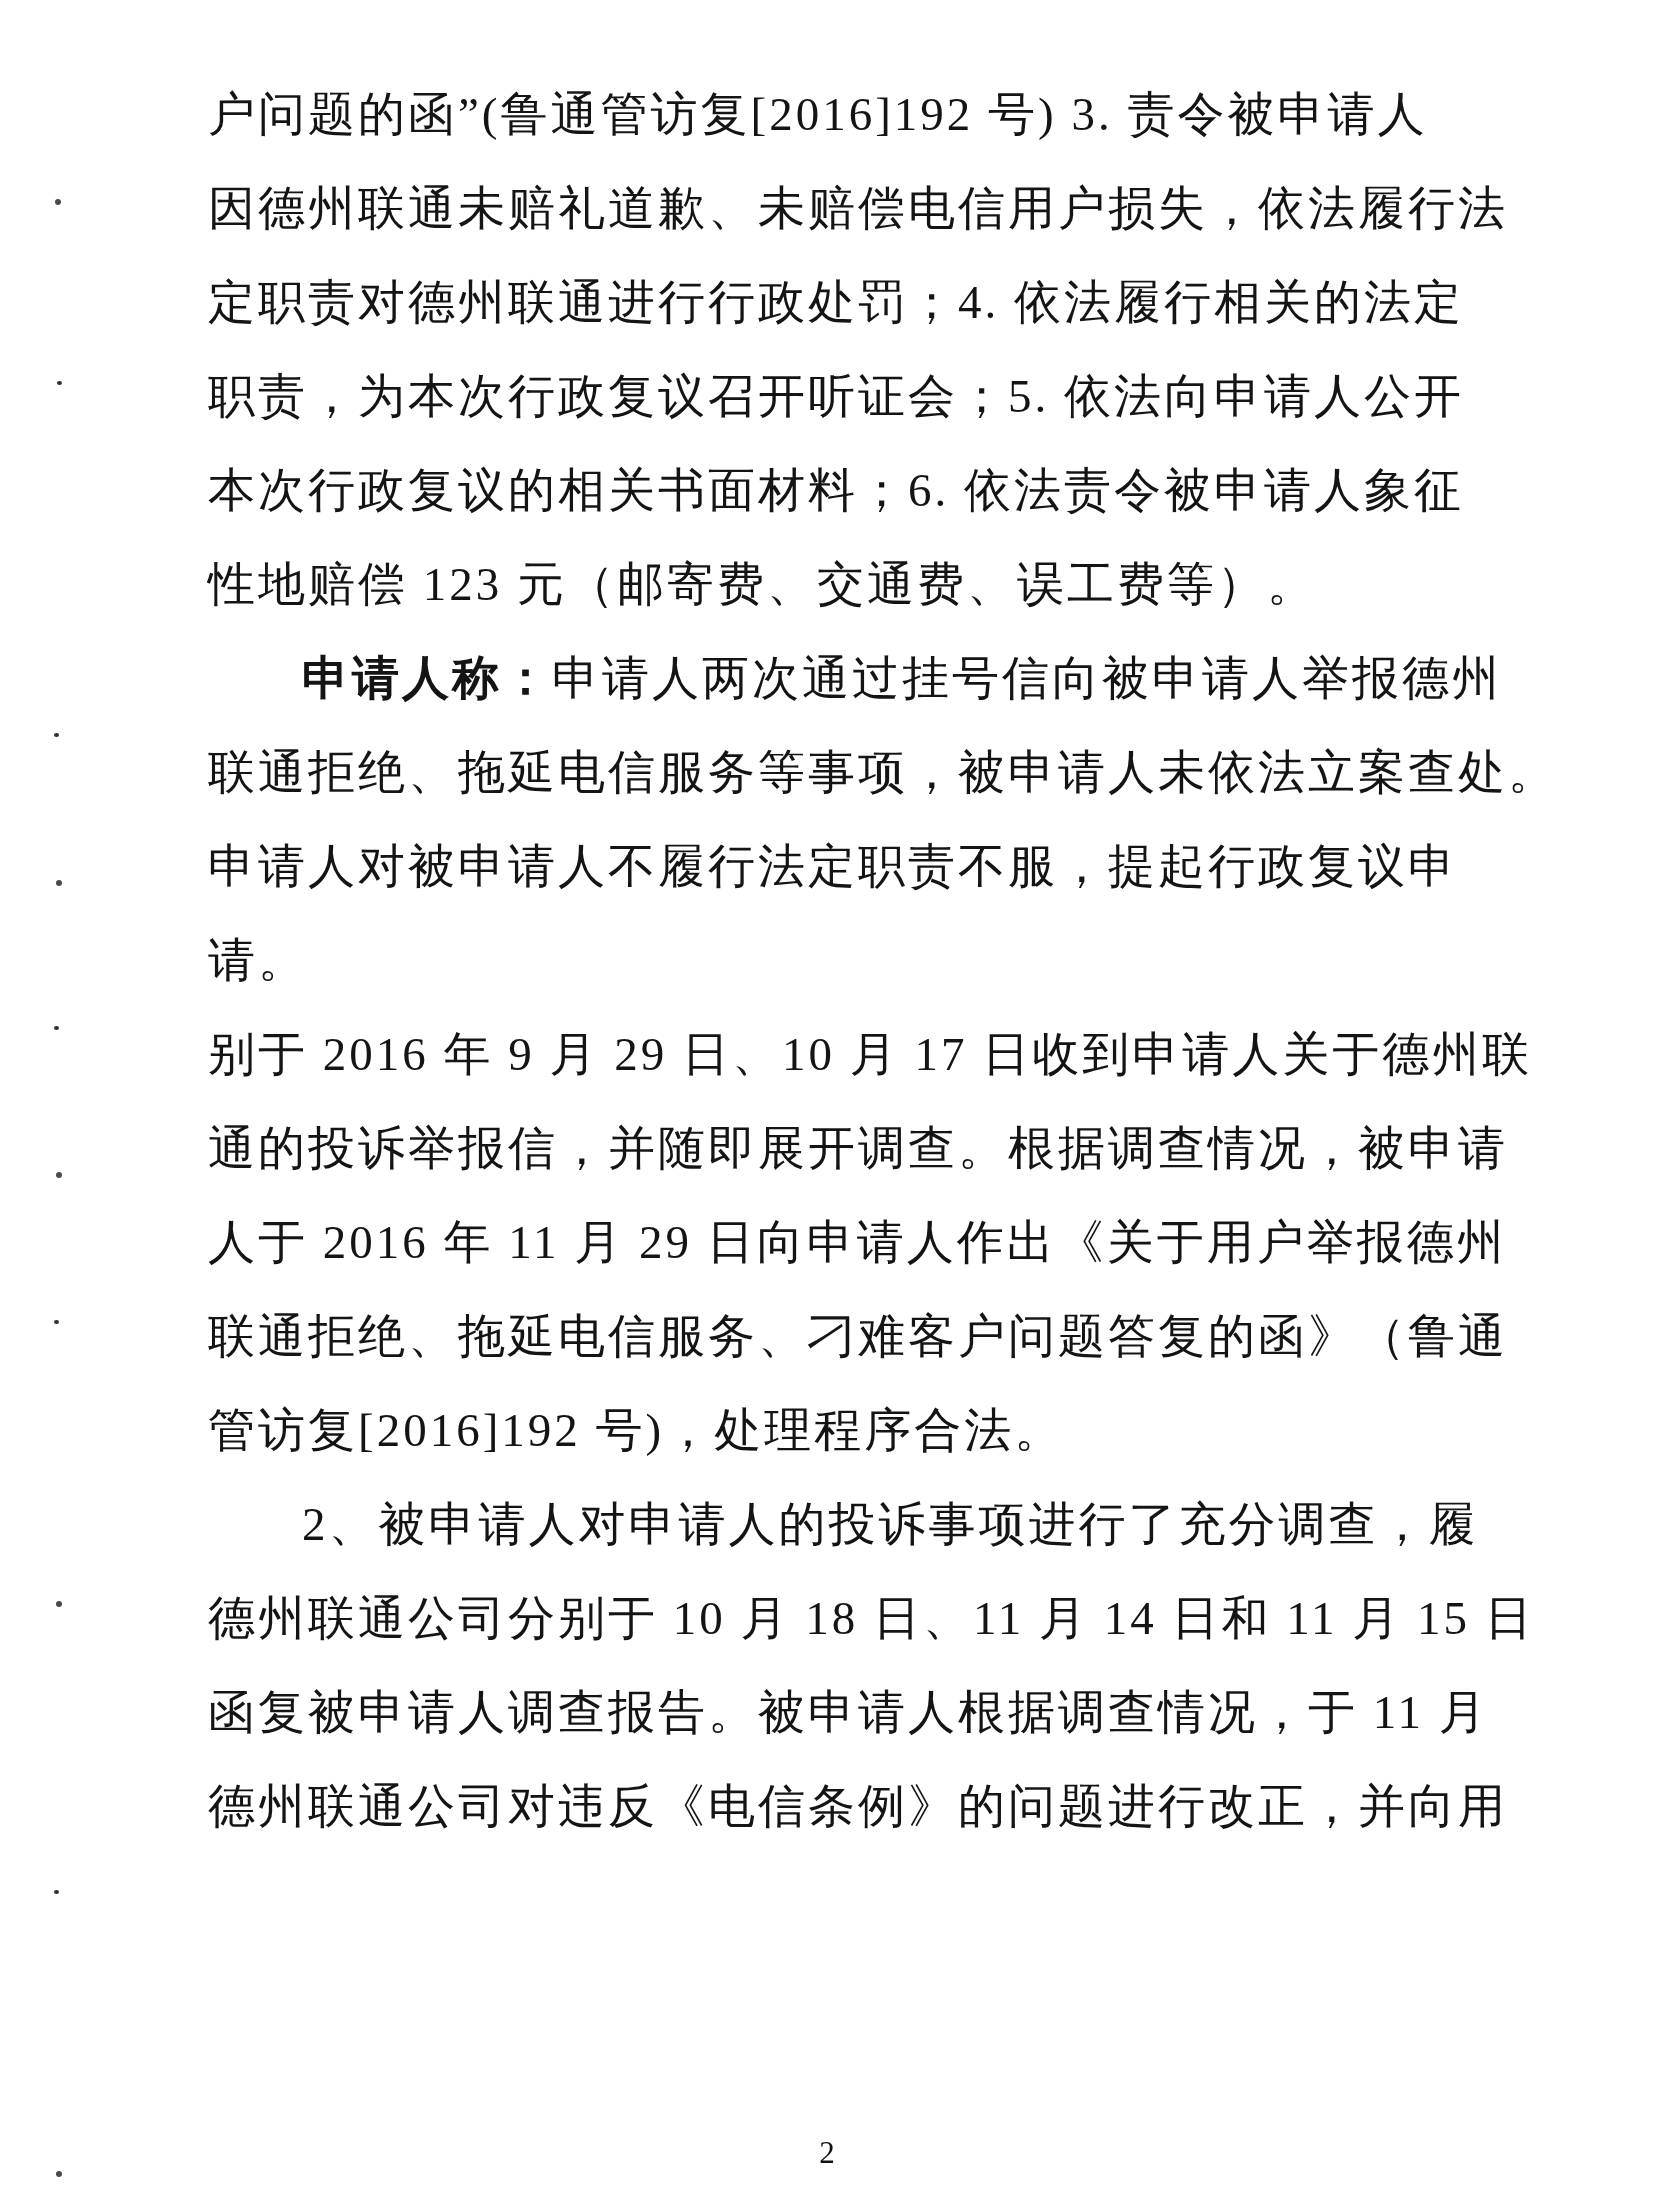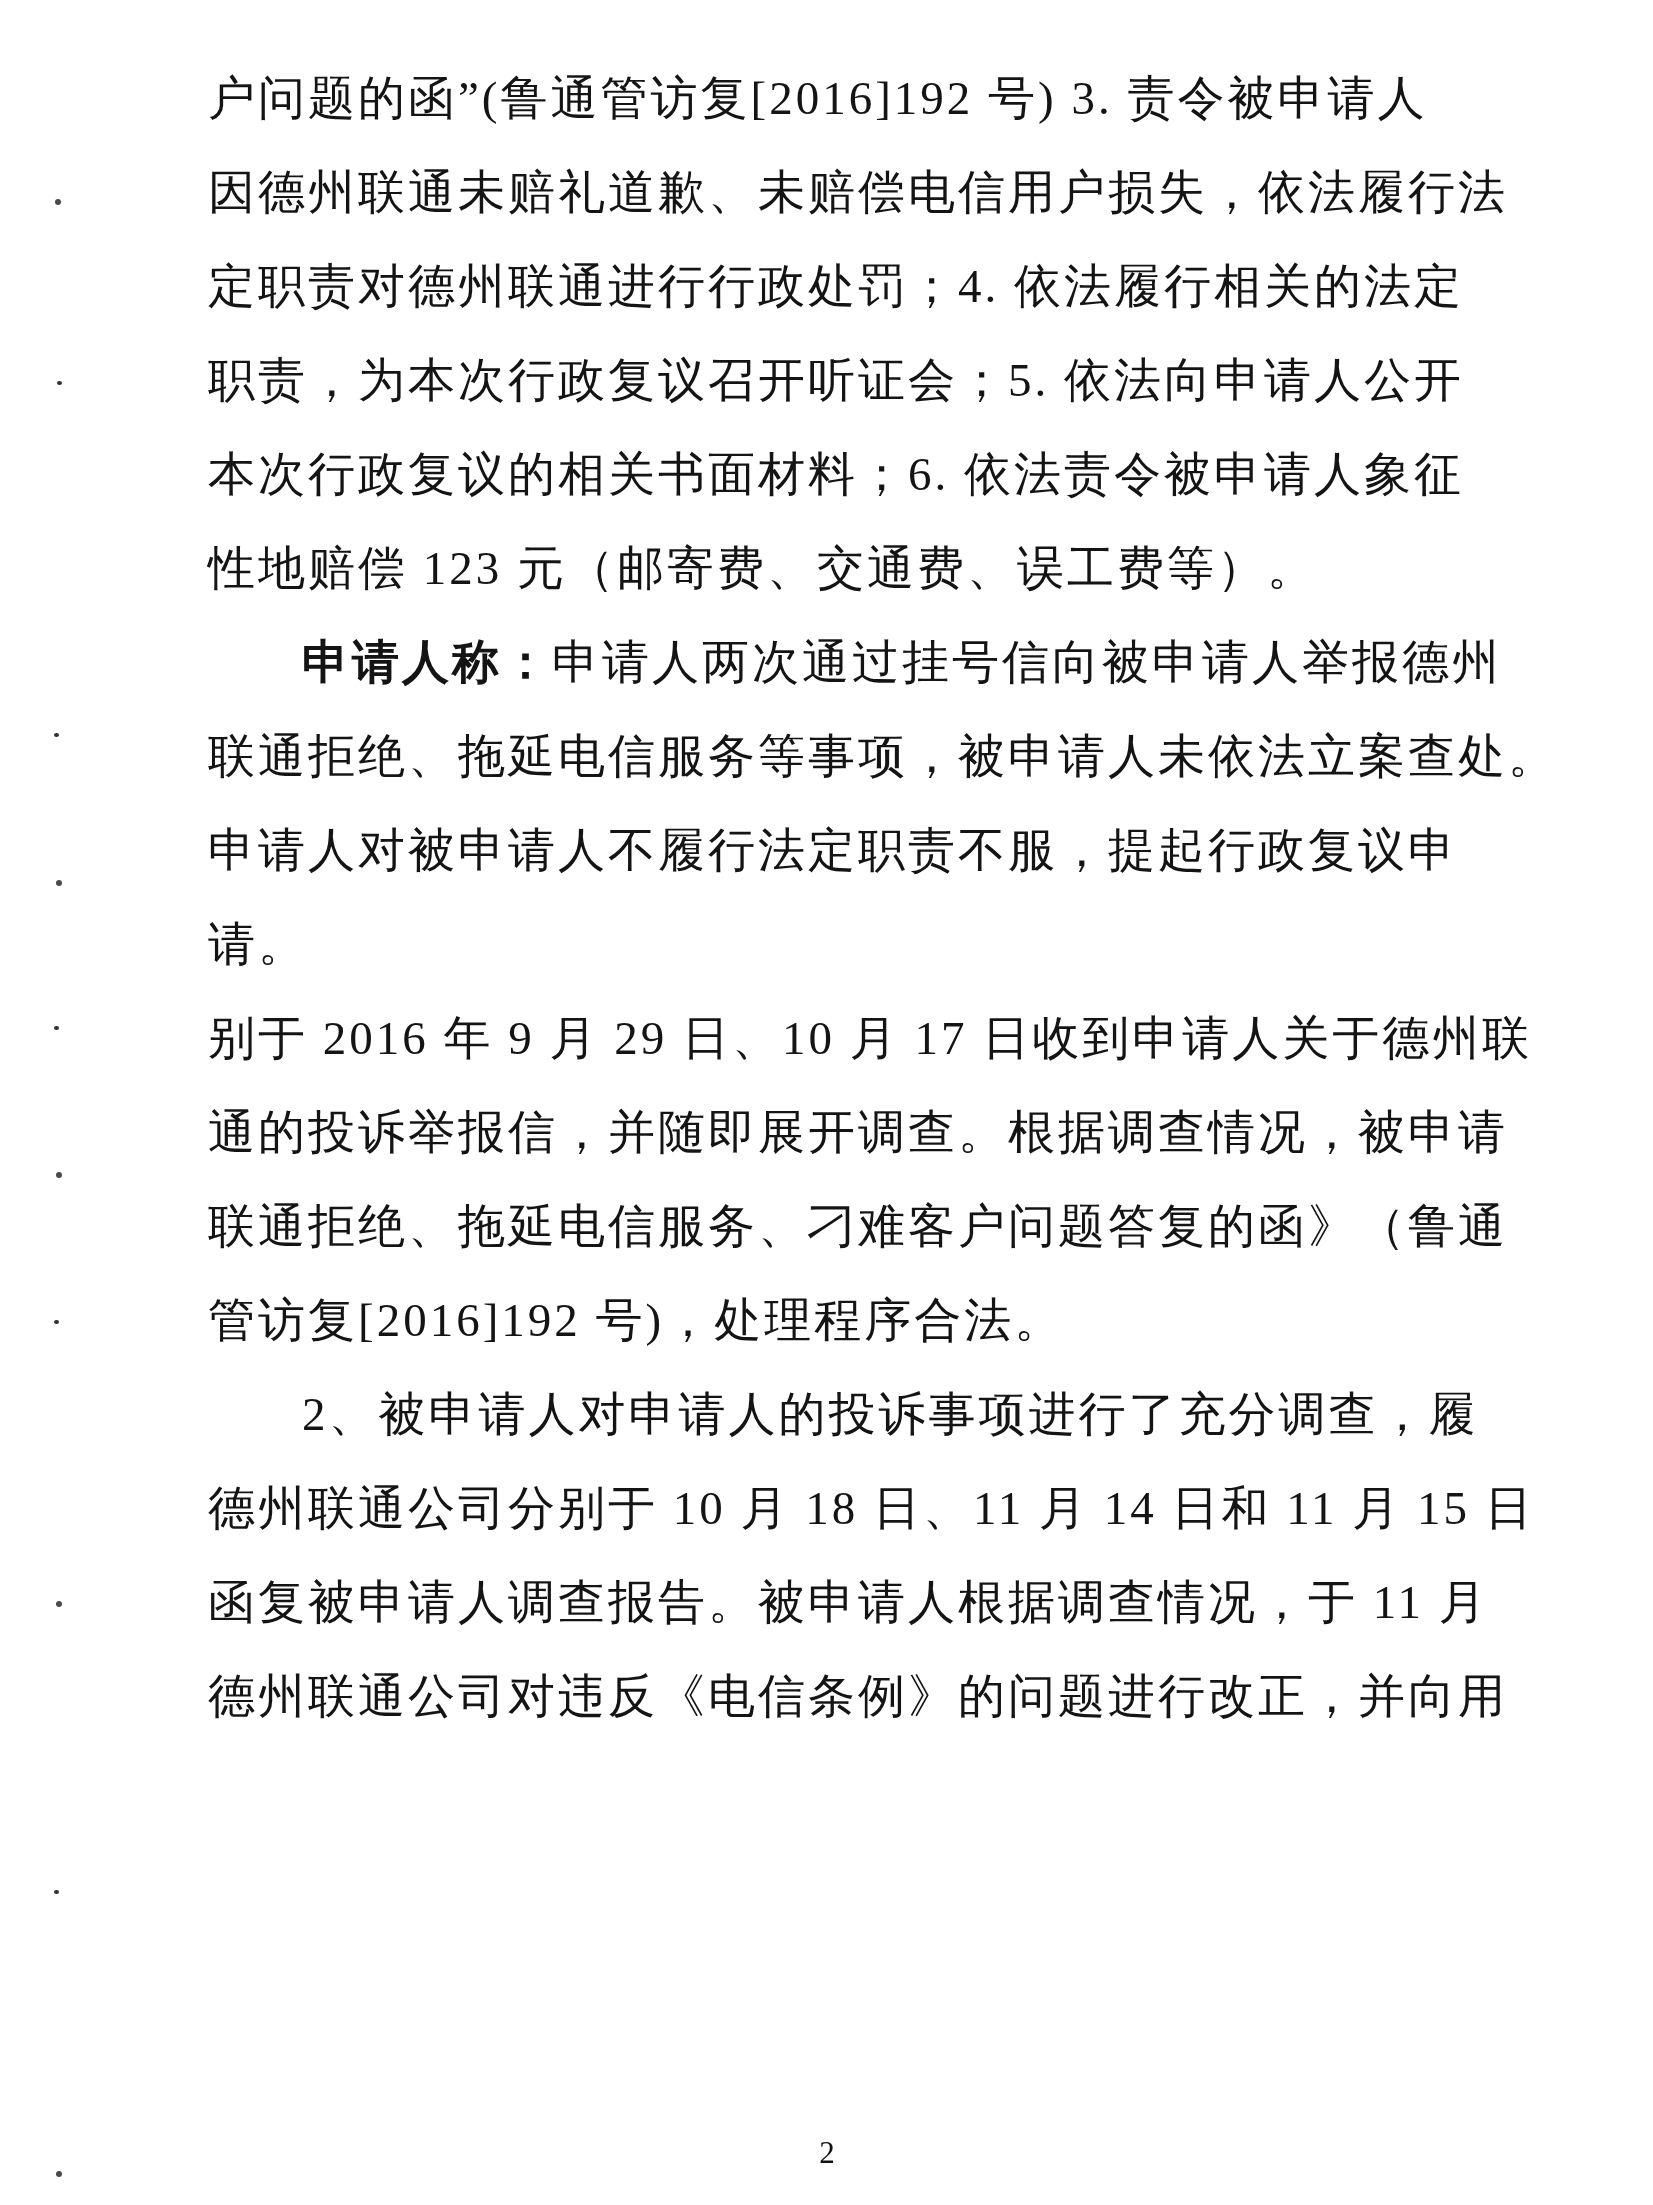--- a/index.html
+++ b/index.html
@@ -7,21 +7,21 @@
     position: relative;
     width: 1654px;
     height: 2205px;
     background: #ffffff;
     font-family: "Liberation Serif", "DejaVu Serif", serif;
     color: #141414;
     overflow: hidden;
   }
   .textblock {
     position: absolute;
-    top: 51px;
+    top: 67px;
     left: 208px;
     width: 1314px;
   }
   .line {
     height: 94px;
     line-height: 94px;
     font-size: 47px;
     letter-spacing: 3px;
     white-space: nowrap;
   }
@@ -68,20 +68,21 @@
     <div class="line"><span>定职责对德州联通进行行政处罚；4.  依法履行相关的法定</span></div>
     <div class="line"><span>职责，为本次行政复议召开听证会；5.  依法向申请人公开</span></div>
     <div class="line"><span>本次行政复议的相关书面材料；6.  依法责令被申请人象征</span></div>
     <div class="line"><span>性地赔偿 123 元（邮寄费、交通费、误工费等）。</span></div>
     <div class="line indent"><b>申请人称：</b><span>申请人两次通过挂号信向被申请人举报德州</span></div>
     <div class="line"><span>联通拒绝、拖延电信服务等事项，被申请人未依法立案查处。</span></div>
     <div class="line"><span>申请人对被申请人不履行法定职责不服，提起行政复议申</span></div>
     <div class="line"><span>请。</span></div>
     <div class="line"><span>别于 2016 年 9 月 29 日、10 月 17 日收到申请人关于德州联</span></div>
     <div class="line"><span>通的投诉举报信，并随即展开调查。根据调查情况，被申请</span></div>
+    <div class="line"><span>人于 2016 年 11 月 29 日向申请人作出《关于用户举报德州</span></div>
     <div class="line"><span>联通拒绝、拖延电信服务、刁难客户问题答复的函》（鲁通</span></div>
     <div class="line"><span>管访复[2016]192 号)，处理程序合法。</span></div>
     <div class="line indent"><span>2、被申请人对申请人的投诉事项进行了充分调查，履</span></div>
     <div class="line"><span>德州联通公司分别于 10 月 18 日、11 月 14 日和 11 月 15 日</span></div>
     <div class="line"><span>函复被申请人调查报告。被申请人根据调查情况，于 11 月</span></div>
     <div class="line"><span>德州联通公司对违反《电信条例》的问题进行改正，并向用</span></div>
   </div>
 
   <div class="pagenum">2</div>
 

